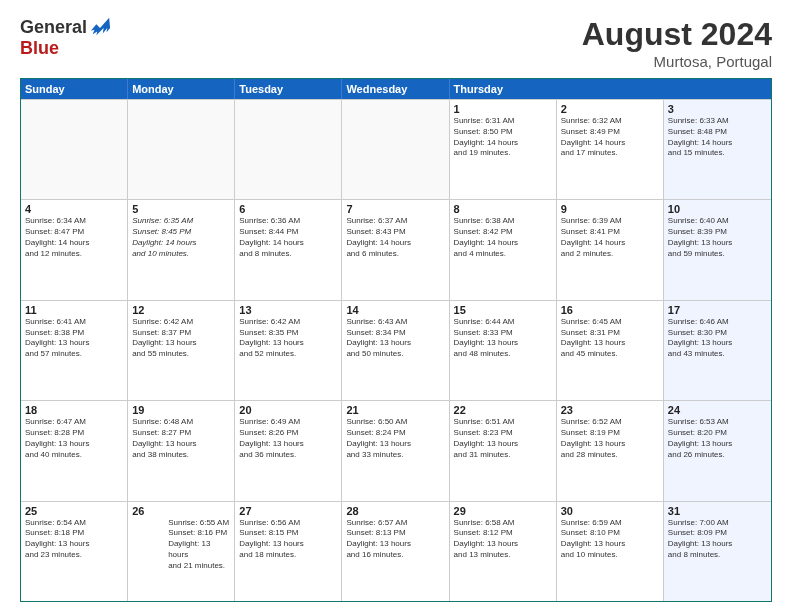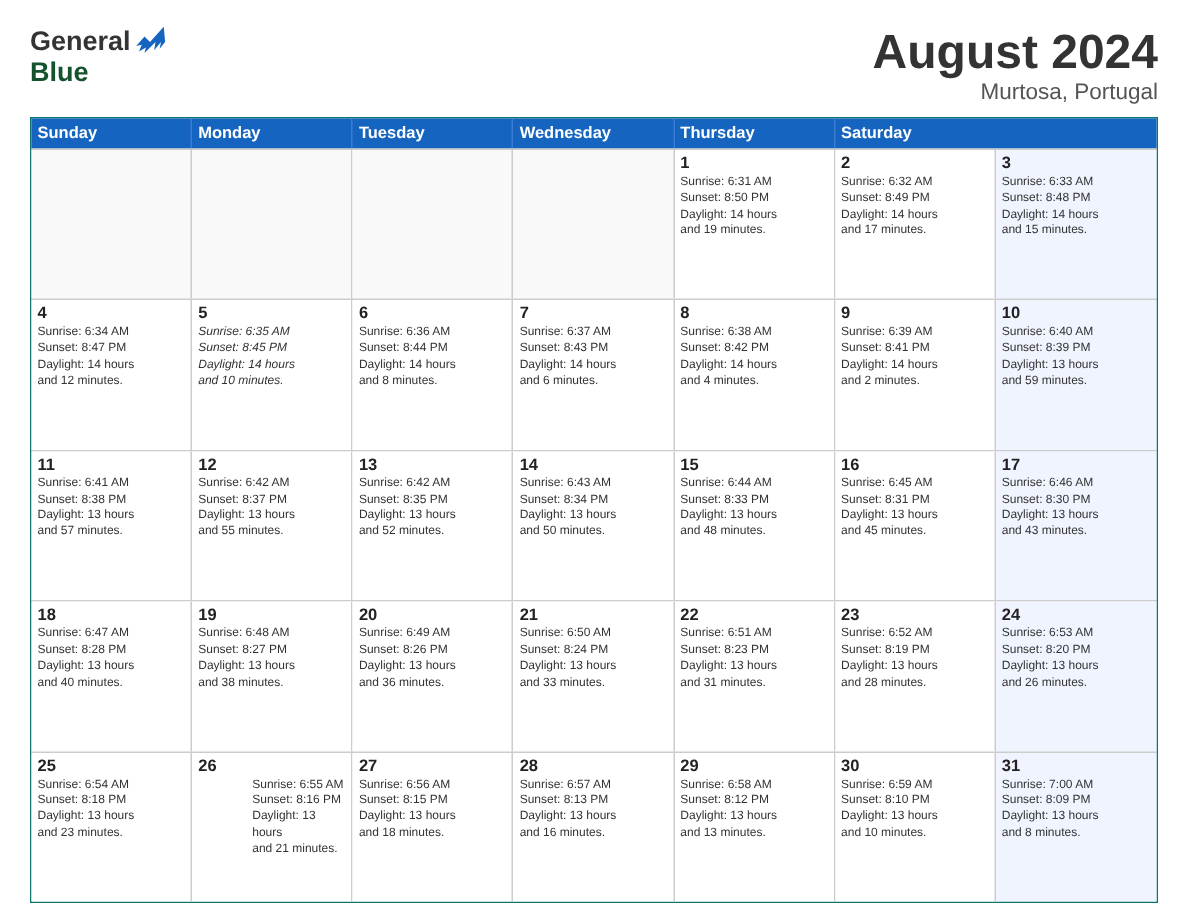--- a/index.html
+++ b/index.html
@@ -33,21 +33,21 @@
       align-items: center;
     }
     .logo-general {
       font-size: 18px;
       font-weight: bold;
       color: #333;
     }
     .logo-blue {
       font-size: 18px;
       font-weight: bold;
-      color: #14532d;
+      color: #b91c1c;
     }
     .logo-bird {
       width: 22px;
       height: 22px;
       margin-left: 2px;
     }
     .title-block {
       text-align: right;
     }
     .month-year {
@@ -134,21 +134,20 @@
     </div>
   </div>
 
   <div class="calendar">
     <div class="cal-header">
       <div class="cal-header-cell">Sunday</div>
       <div class="cal-header-cell">Monday</div>
       <div class="cal-header-cell">Tuesday</div>
       <div class="cal-header-cell">Wednesday</div>
       <div class="cal-header-cell">Thursday</div>
-      <div class="cal-header-cell">Saturday</div>
     </div>
     <div class="cal-body" id="cal-body">
     <div class="cal-row">
           <div class="cal-cell empty"></div>
           <div class="cal-cell empty"></div>
           <div class="cal-cell empty"></div>
           <div class="cal-cell empty"></div>
           <div class="cal-cell">
             <div class="day-num">1</div>
             <div class="day-info" style="white-space: pre-line;">Sunrise: 6:31 AM

